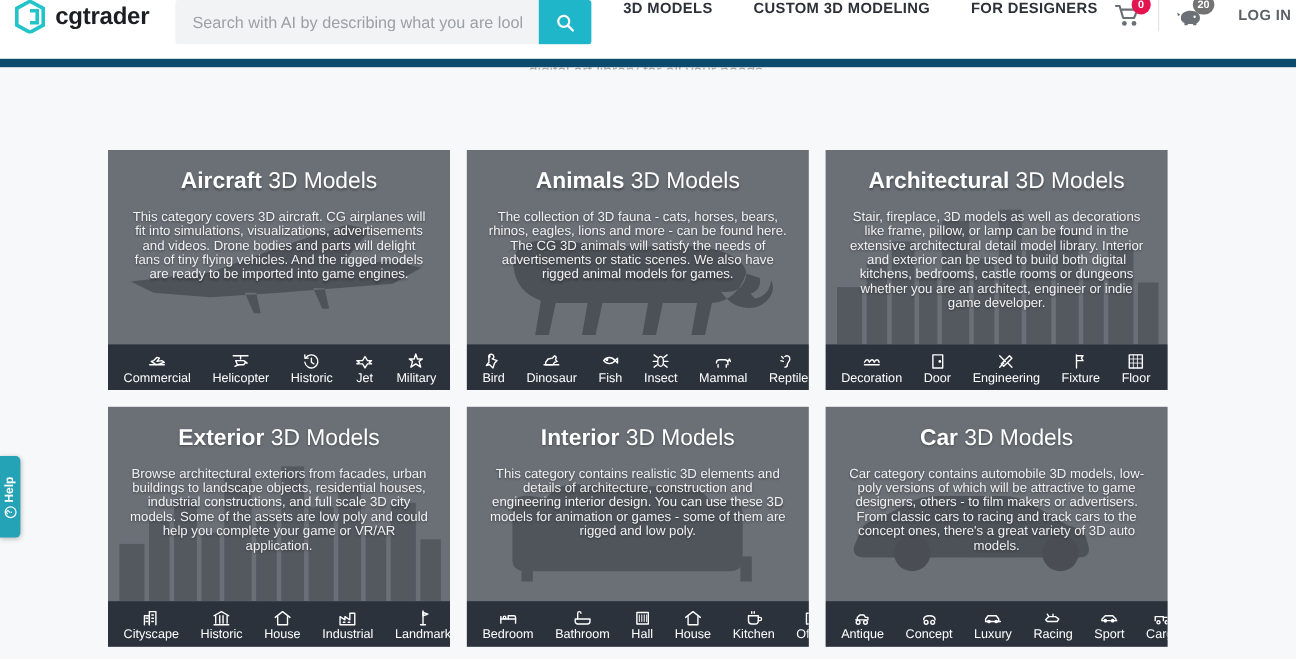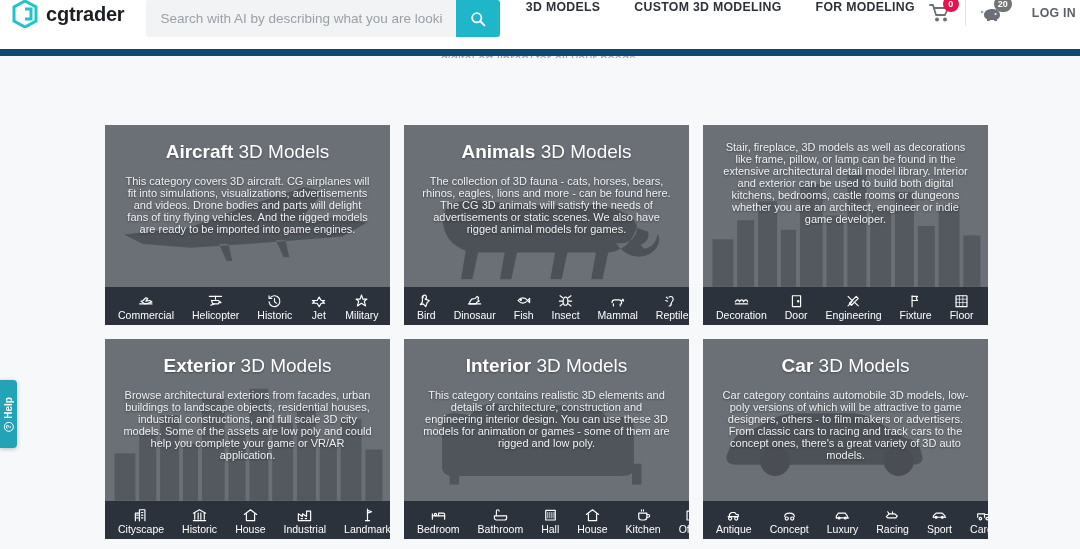--- a/index.html
+++ b/index.html
@@ -89,21 +89,21 @@
     display: flex; align-items: center; gap: 3px;
   }
   .help-q {
     width: 10px; height: 10px; border-radius: 50%;
     border: 1px solid #fff; font-size: 7px; line-height: 8px;
     text-align: center; font-weight: bold;
   }
 
   
   .grid {
-    position: absolute; left: 105px; top: 125px;
+    position: absolute; left: 90px; top: 125px;
     width: 890px;
     display: grid;
     grid-template-columns: 285px 285px 285px;
     column-gap: 14px;
     row-gap: 14px;
     gap: 14px;
   }
   .card {
     position: relative;
     height: 200px;
@@ -173,21 +173,21 @@
       <svg width="16" height="16" viewBox="0 0 16 16">
         <circle cx="6.8" cy="6.8" r="4.6" fill="none" stroke="#fff" stroke-width="1.8"></circle>
         <line x1="10.3" y1="10.3" x2="14.4" y2="14.4" stroke="#fff" stroke-width="2" stroke-linecap="round"></line>
       </svg>
     </button>
   </div>
 
   <nav class="nav">
     <span class="nav-item">3D MODELS</span>
     <span class="nav-item">CUSTOM 3D MODELING</span>
-    <span class="nav-item">FOR MODELING</span>
+    <span class="nav-item">FOR DESIGNERS</span>
   </nav>
 
   <div class="header-right">
     <div class="icon-btn">
       <svg width="22" height="20" viewBox="0 0 22 20">
         <path d="M1 2 h3 l3 10 h9 l3 -7 H6" fill="none" stroke="#6b7077" stroke-width="1.8" stroke-linejoin="round" stroke-linecap="round"></path>
         <circle cx="8" cy="16.5" r="2" fill="#6b7077"></circle>
         <circle cx="16" cy="16.5" r="2" fill="#6b7077"></circle>
       </svg>
       <span class="badge badge-cart">0</span>
@@ -360,20 +360,21 @@
             <rect x="152" y="12" width="20" height="118"></rect>
             <rect x="176" y="48" width="22" height="82"></rect>
             <rect x="202" y="30" width="20" height="100"></rect>
             <rect x="226" y="66" width="18" height="64"></rect>
             <rect x="248" y="44" width="22" height="86"></rect>
             <rect x="274" y="76" width="18" height="54"></rect>
           </g>
         </svg>
       </div>
       <div class="card-body">
+        <div class="card-title"><b>Architectural</b><span> 3D Models</span></div>
         <div class="card-desc">Stair, fireplace, 3D models as well as decorations like frame, pillow, or lamp can be found in the extensive architectural detail model library. Interior and exterior can be used to build both digital kitchens, bedrooms, castle rooms or dungeons whether you are an architect, engineer or indie game developer.</div>
       </div>
       <div class="card-footer">
         <div class="cat">
           <span class="cat-icon">
             <svg width="17" height="15" viewBox="0 0 24 22" fill="none" stroke="#fff" stroke-width="1.7" stroke-linecap="round" stroke-linejoin="round">
               <path d="M3 13c2-4 5-4 6 0M9 13c2-4 5-4 6 0M15 13c2-4 5-4 6 0"></path>
               <path d="M3 16h18"></path>
             </svg>
           </span>

